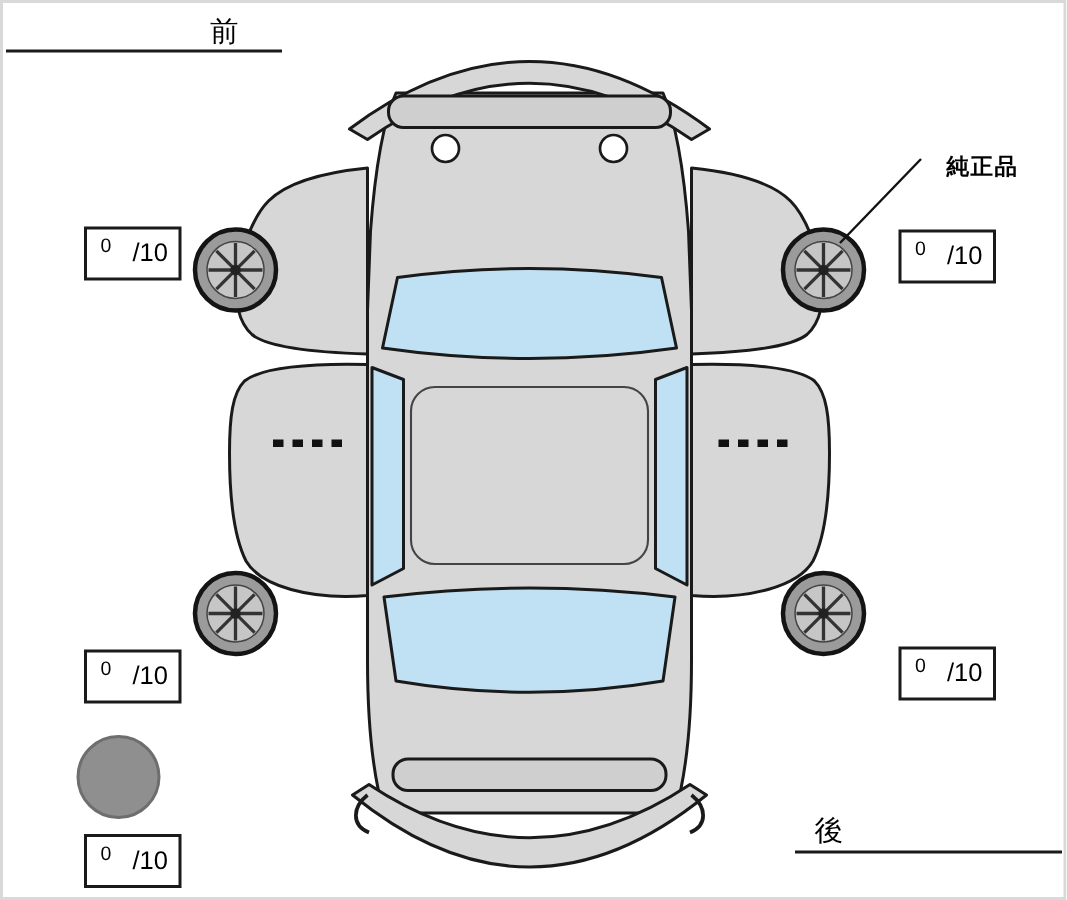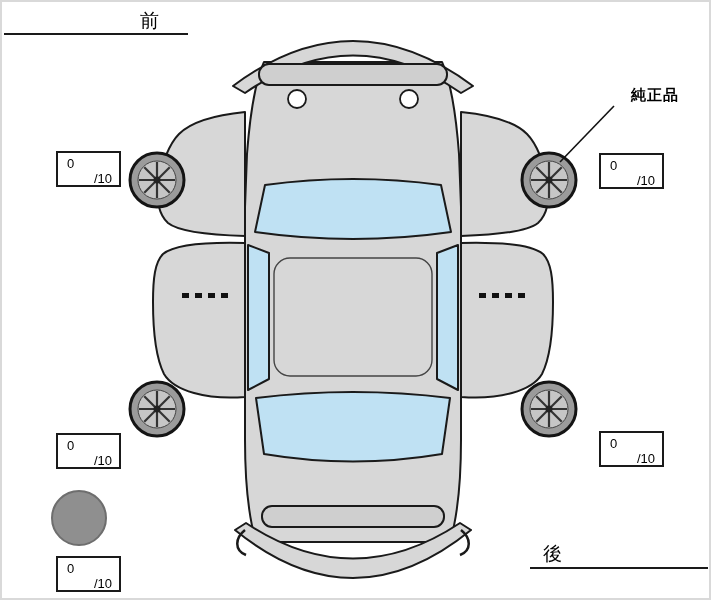--- a/index.html
+++ b/index.html
@@ -5,30 +5,30 @@
   html,body{margin:0;padding:0;background:#fff;}
   .canvas{
     position:relative;width:711px;height:600px;background:#ffffff;
     border:2px solid #d9d9d9;box-sizing:border-box;overflow:hidden;
     font-family:"Liberation Sans",sans-serif;color:#000;
   }
   .car-svg{position:absolute;left:0;top:0;}
   .lbl{position:absolute;white-space:nowrap;}
   .front-label{left:138px;top:6px;font-size:19px;}
   .rear-label{left:541px;top:539px;font-size:19px;}
-  .genuine-label{left:617px;top:84px;font-size:15px;font-weight:bold;letter-spacing:1px;padding-left:12px;}
+  .genuine-label{left:617px;top:100px;font-size:15px;font-weight:bold;letter-spacing:1px;padding-left:12px;}
   .uline{position:absolute;height:0;border-top:2px solid #1a1a1a;}
   .front-uline{left:2px;top:31px;width:184px;}
   .rear-uline{left:528px;top:565px;width:178px;}
   .score-box{
     position:absolute;width:65px;height:36px;background:#fff;
     border:2px solid #1a1a1a;box-sizing:border-box;
   }
   .score-box .num{position:absolute;left:9px;top:3px;font-size:13px;}
-  .score-box .den{position:absolute;right:7px;top:18px;font-size:13px;}
+  .score-box .den{position:absolute;right:7px;top:6px;font-size:17px;}
   .box-fl{left:54px;top:149px;}
   .box-fr{left:597px;top:151px;}
   .box-rl{left:54px;top:431px;}
   .box-rr{left:597px;top:429px;}
   .box-sp{left:54px;top:554px;}
   .spare-circle{
     position:absolute;left:49px;top:488px;width:56px;height:56px;
     border-radius:50%;background:#8f8f8f;border:2px solid #6e6e6e;box-sizing:border-box;
   }
 </style>

